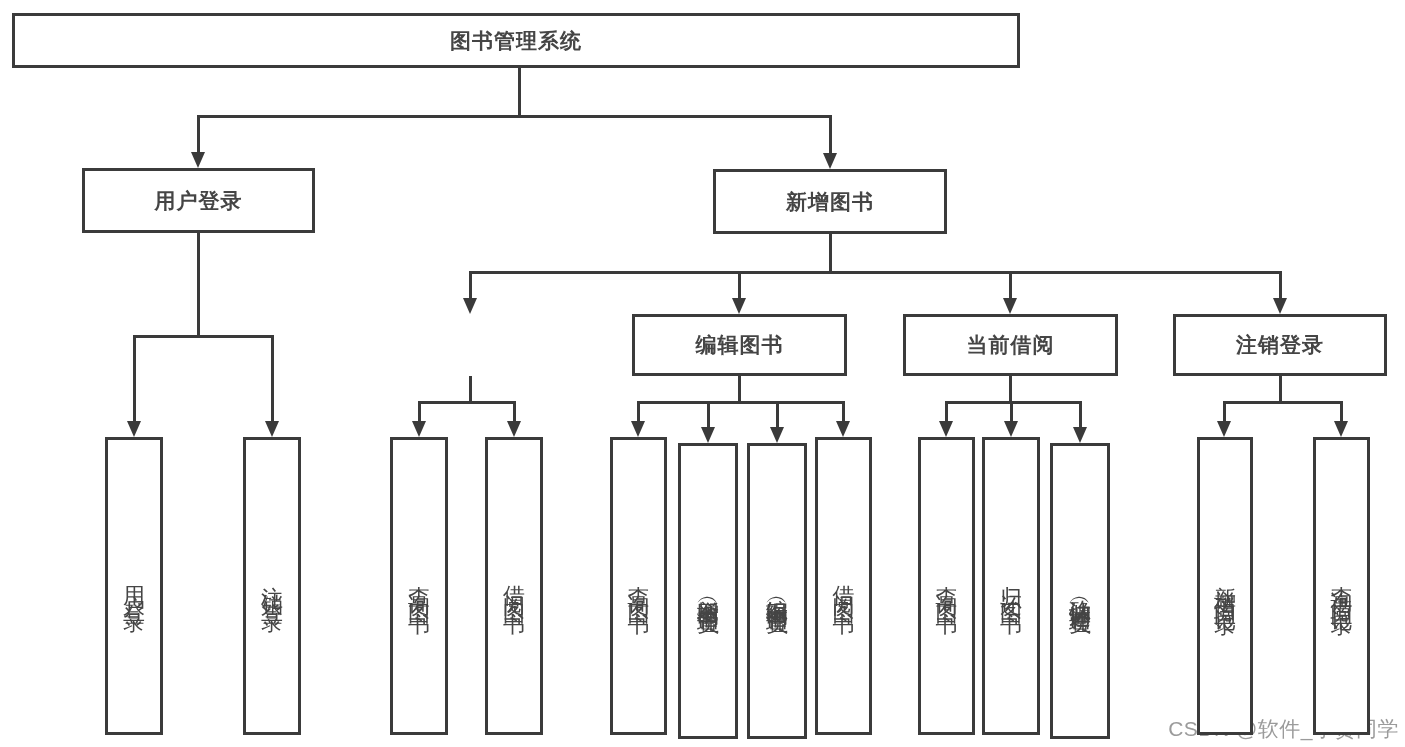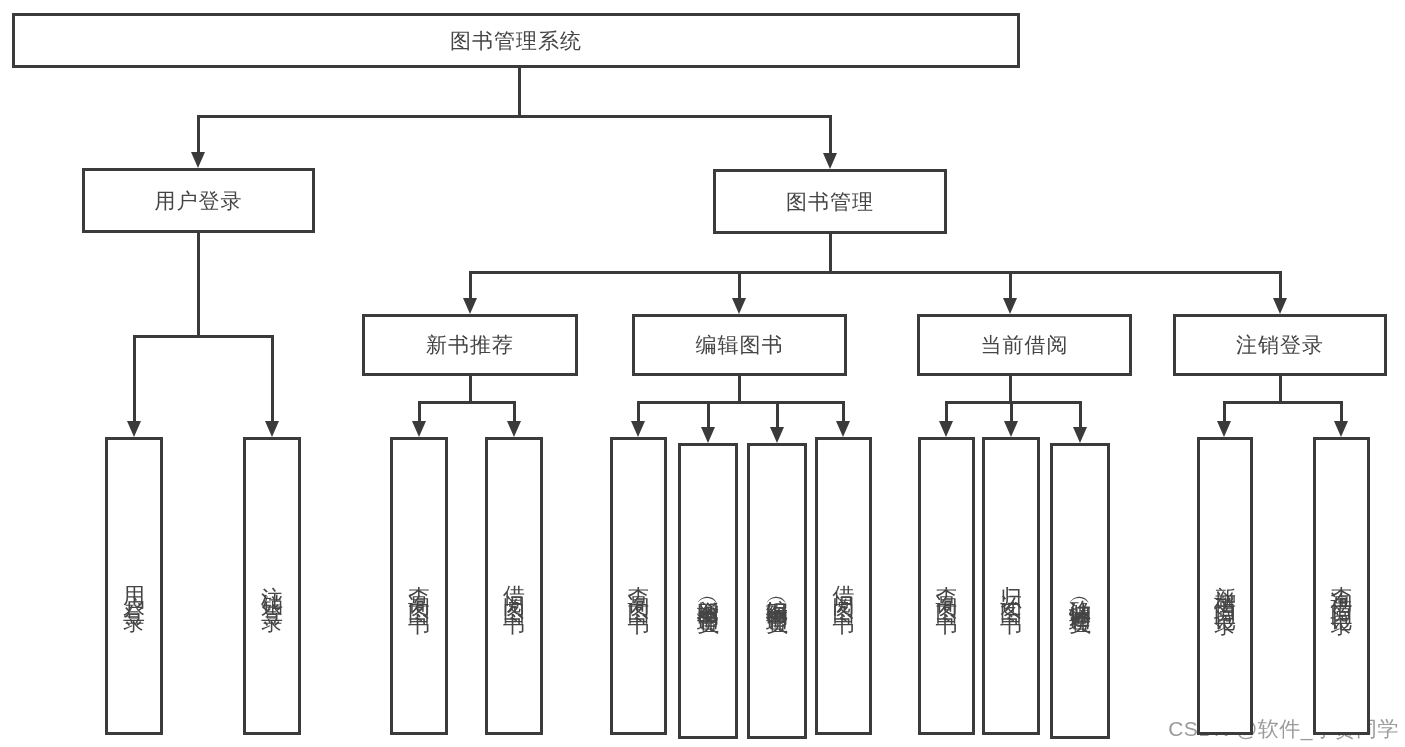--- a/index.html
+++ b/index.html
@@ -24,20 +24,21 @@
     align-items: center;
     justify-content: center;
     color: #454545;
   }
   .node .lbl {
     white-space: nowrap;
   }
   .node.h .lbl {
     font-size: 21px;
     letter-spacing: 1px;
+    font-weight: bold;
   }
   .node.v .lbl {
     writing-mode: vertical-rl;
     text-orientation: upright;
     font-size: 22px;
     white-space: normal;
     line-height: 1;
   }
   .node.v .lbl.ls-wide  { letter-spacing: 9px; }
   .node.v .lbl.ls-mid   { letter-spacing: 6px; }
@@ -125,29 +126,26 @@
     <div class="arrow-head" style="left: 1217px; top: 421px;"></div>
     <div class="arrow-shaft" style="left: 1339.5px; top: 402px; width: 3px; height: 21px;"></div>
     <div class="arrow-head" style="left: 1334px; top: 421px;"></div>
     <div class="node h" style="left: 12px; top: 13px; width: 1008px; height: 55px;">
       <span class="lbl">图书管理系统</span>
     </div>
     <div class="node h" style="left: 82px; top: 168px; width: 233px; height: 65px;">
       <span class="lbl">用户登录</span>
     </div>
     <div class="node h" style="left: 713px; top: 169px; width: 234px; height: 65px;">
-      <span class="lbl">图书管理</span>
-    </div>
-    <div class="node h" style="left: 362px; top: 314px; width: 216px; height: 62px;">
-      <span class="lbl">新书推荐</span>
+      <span class="lbl">新增图书</span>
     </div>
     <div class="node h" style="left: 632px; top: 314px; width: 215px; height: 62px;">
       <span class="lbl">编辑图书</span>
     </div>
-    <div class="node h" style="left: 903px; top: 314px; width: 215px; height: 62px; margin-left: 14px;">
+    <div class="node h" style="left: 903px; top: 314px; width: 215px; height: 62px;">
       <span class="lbl">当前借阅</span>
     </div>
     <div class="node h" style="left: 1173px; top: 314px; width: 214px; height: 62px;">
       <span class="lbl">注销登录</span>
     </div>
     <div class="node v" style="left: 105px; top: 437px; width: 58px; height: 298px;">
       <span class="lbl ls-wide">用户登录</span>
     </div>
     <div class="node v" style="left: 243px; top: 437px; width: 58px; height: 298px;">
       <span class="lbl ls-wide">注销登录</span>

